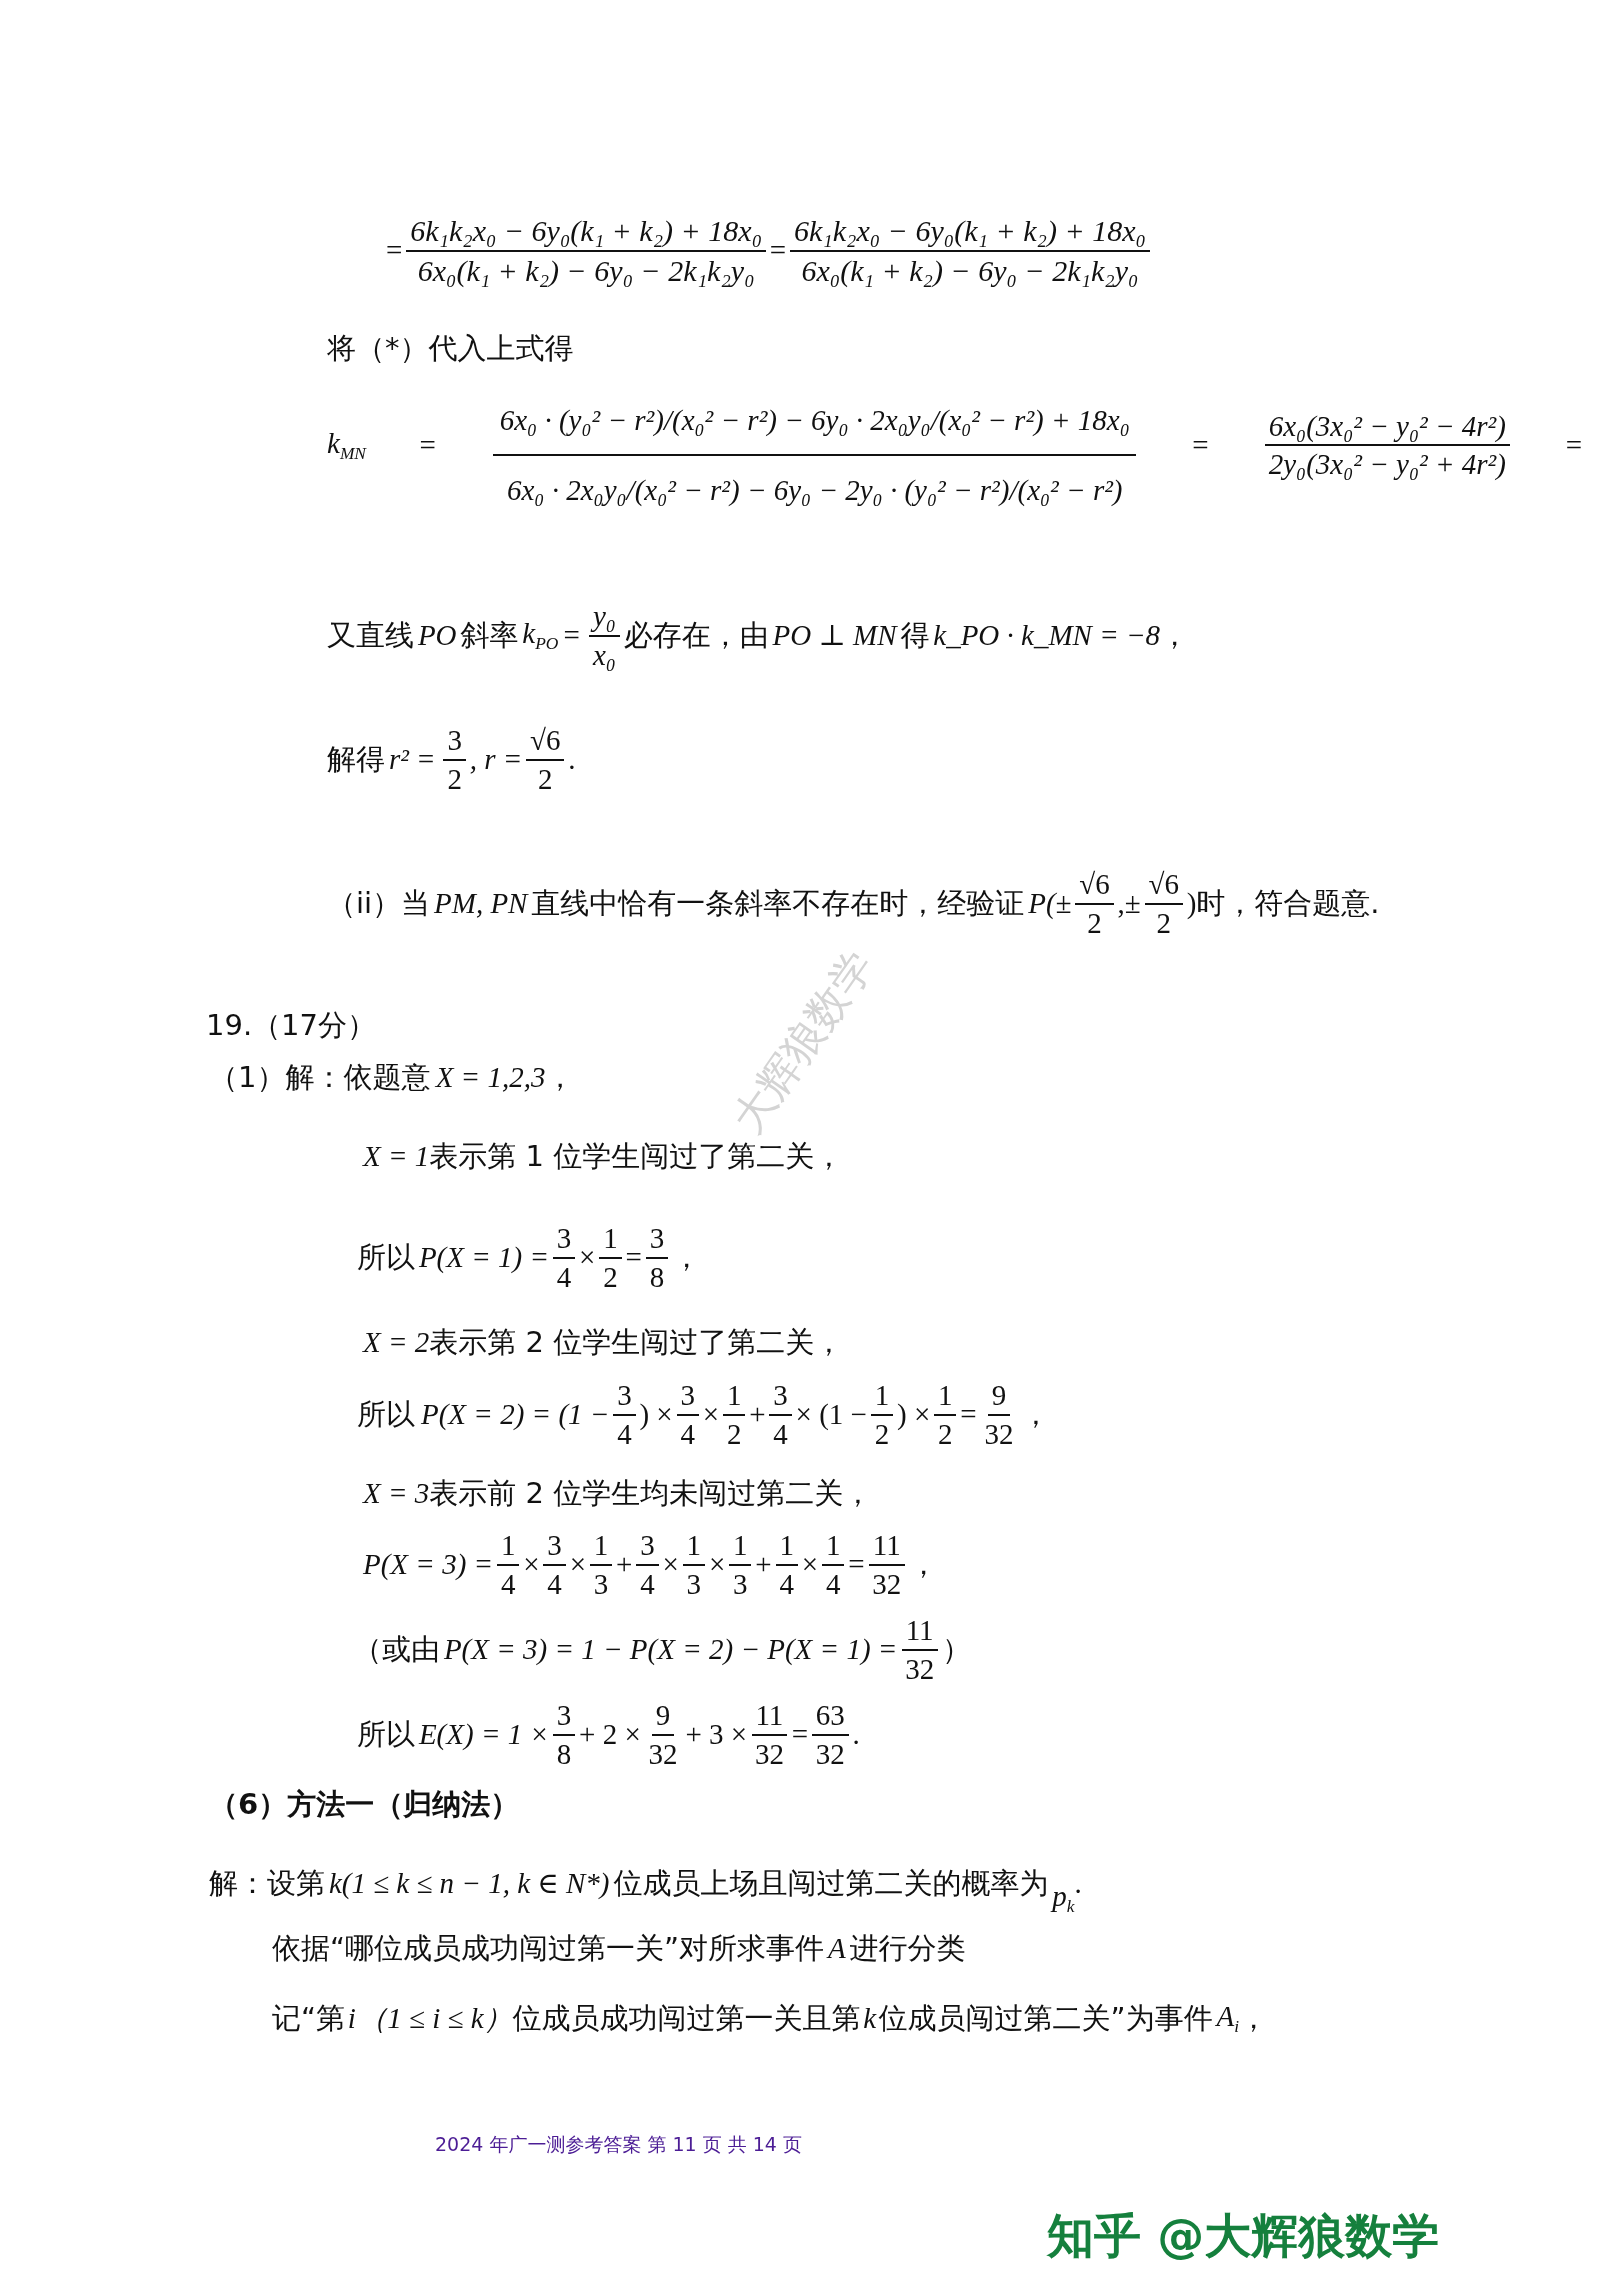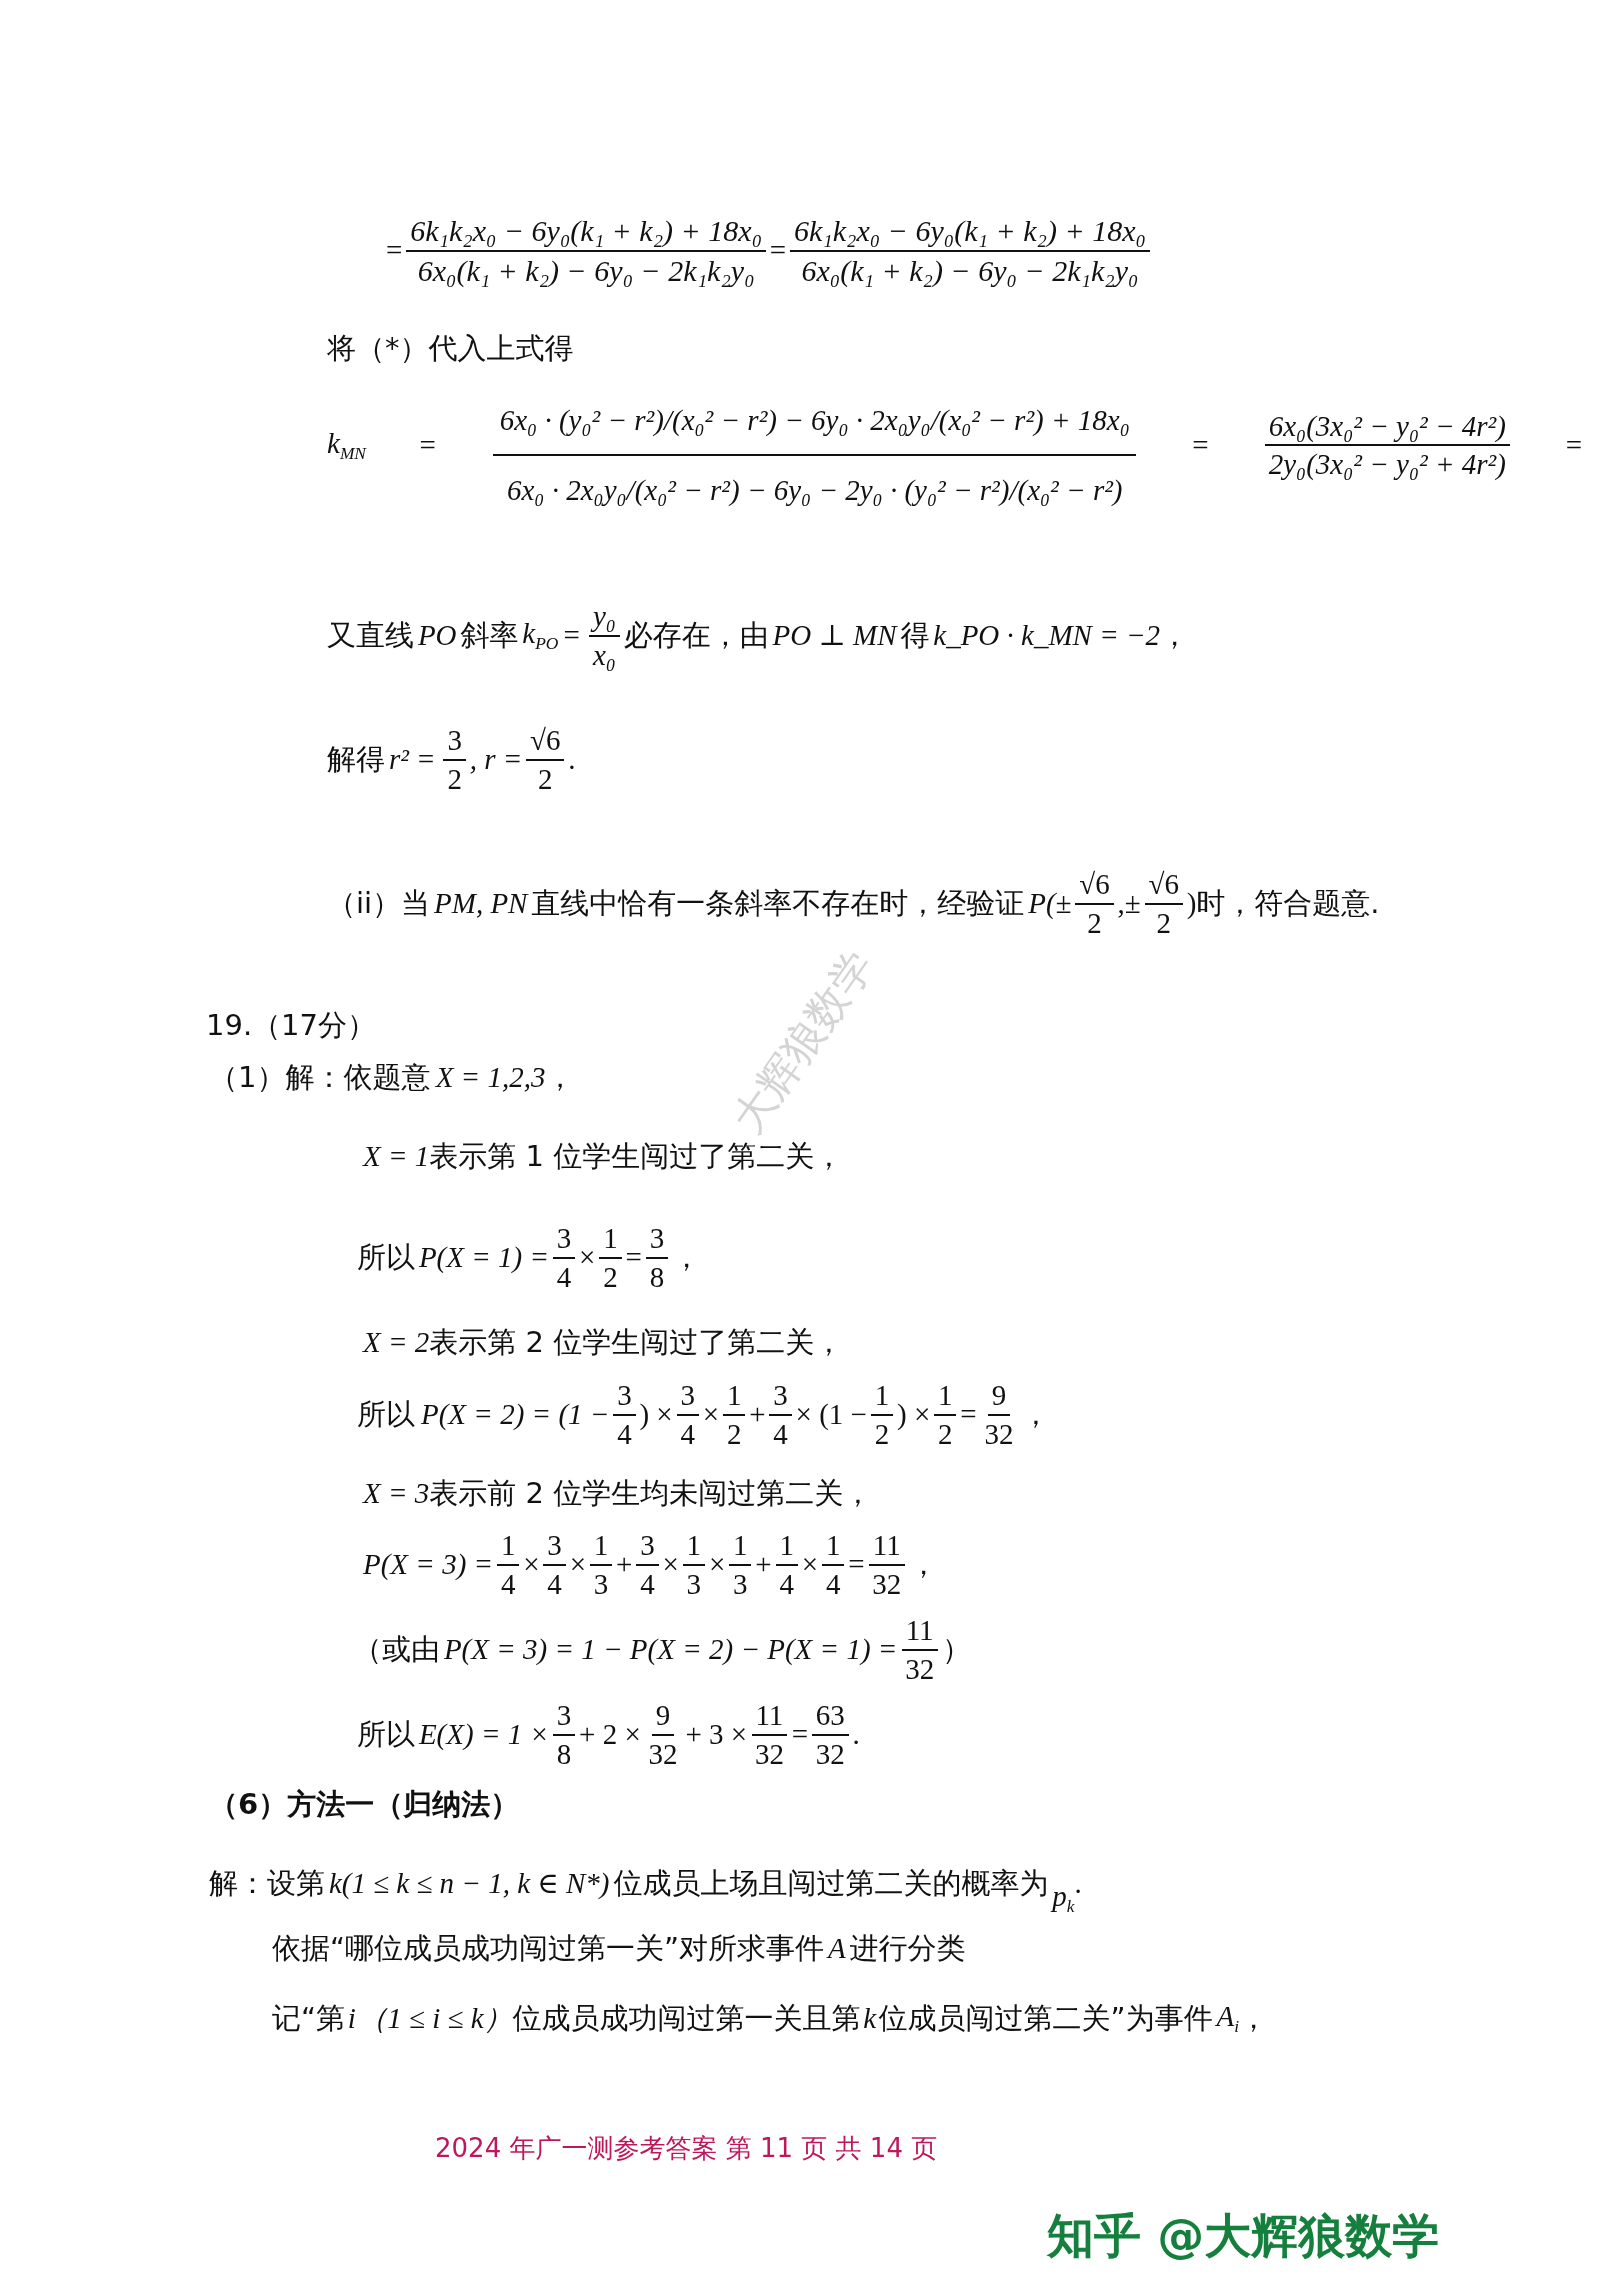--- a/index.html
+++ b/index.html
@@ -11,21 +11,21 @@
   .line { position: absolute; white-space: nowrap; font-size: 29px; line-height: 1; }
   .m { font-family: "Liberation Serif", "DejaVu Serif", serif; font-style: italic; }
   .r { font-family: "Liberation Serif", "DejaVu Serif", serif; font-style: normal; }
   .cjk { font-family: "DejaVu Sans", "Liberation Sans", sans-serif; }
   .frac { display: inline-flex; flex-direction: column; align-items: center; vertical-align: middle; margin: 0 3.9px; }
   .frac > .num { padding: 0 3.9px 3.9px; border-bottom: 2px solid #111; }
   .frac > .den { padding: 3.9px 3.9px 0; }
   .frac.big > .num, .frac.big > .den { font-size: 30px; }
   .sub { font-size: 0.6em; vertical-align: -0.35em; }
   .eqrow { display: flex; align-items: center; }
-  .footer { font-family: "DejaVu Sans", "Liberation Sans", sans-serif; font-size: 26px; color: #be185d; }
+  .footer { font-family: "DejaVu Sans", "Liberation Sans", sans-serif; font-size: 19px; color: #4c1d95; }
   .watermark-diag {
     position: absolute; left: 720px; top: 1112px; font-size: 42px; color: #d4d4d4;
     transform: rotate(-55deg); transform-origin: left top; font-family: "DejaVu Sans", sans-serif;
   }
   .watermark-zhihu { position: absolute; left: 1047px; top: 2205px; font-size: 47px; color: #15803d; font-family: "DejaVu Sans", sans-serif; font-weight: bold; }
   .bold { font-weight: bold; }
 </style>
 </head>
 <body>
 
@@ -72,21 +72,21 @@
   <span class="cjk">斜率</span>
   <span class="m" style="margin-left:3.9px;"><span>k</span><span class="sub">PO</span></span>
   <span class="r" style="margin:0 5.2px;">=</span>
   <span class="frac">
     <span class="num m">y₀</span>
     <span class="den m">x₀</span>
   </span>
   <span class="cjk">必存在，由</span>
   <span class="m" style="margin:0 3.9px;">PO ⊥ MN</span>
   <span class="cjk">得</span>
-  <span class="m" style="margin-left:3.9px;">k_PO · k_MN = −2</span>
+  <span class="m" style="margin-left:3.9px;">k_PO · k_MN = −8</span>
   <span class="cjk">，</span>
 </div>
 
 <div class="line eqrow" style="left:327px; top:726px;">
   <span class="cjk">解得</span>
   <span class="m" style="margin:0 3.9px;">r² =</span>
   <span class="frac">
       <span class="num r">3</span>
       <span class="den r">2</span>
     </span>

